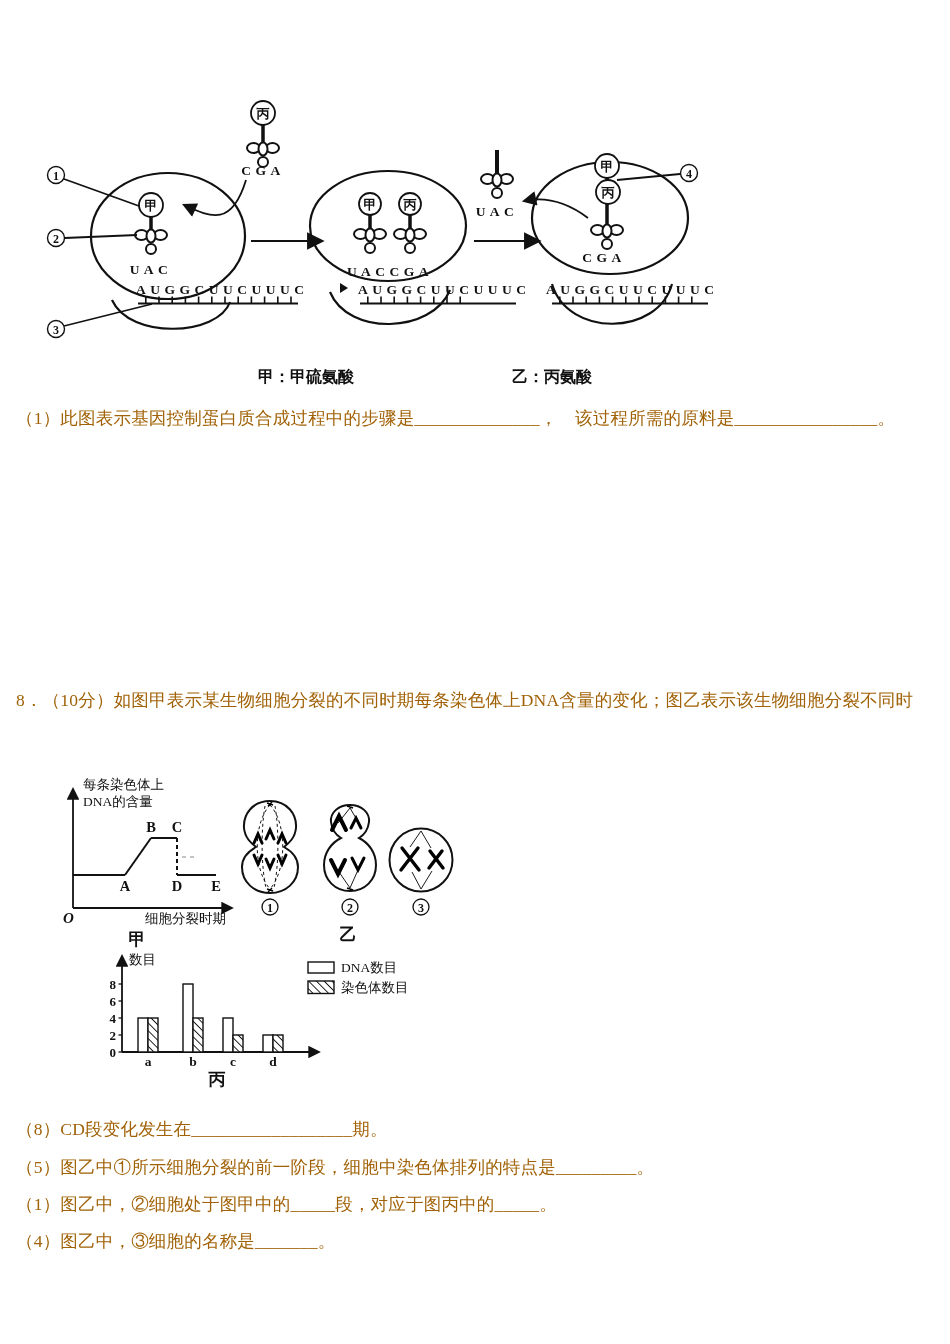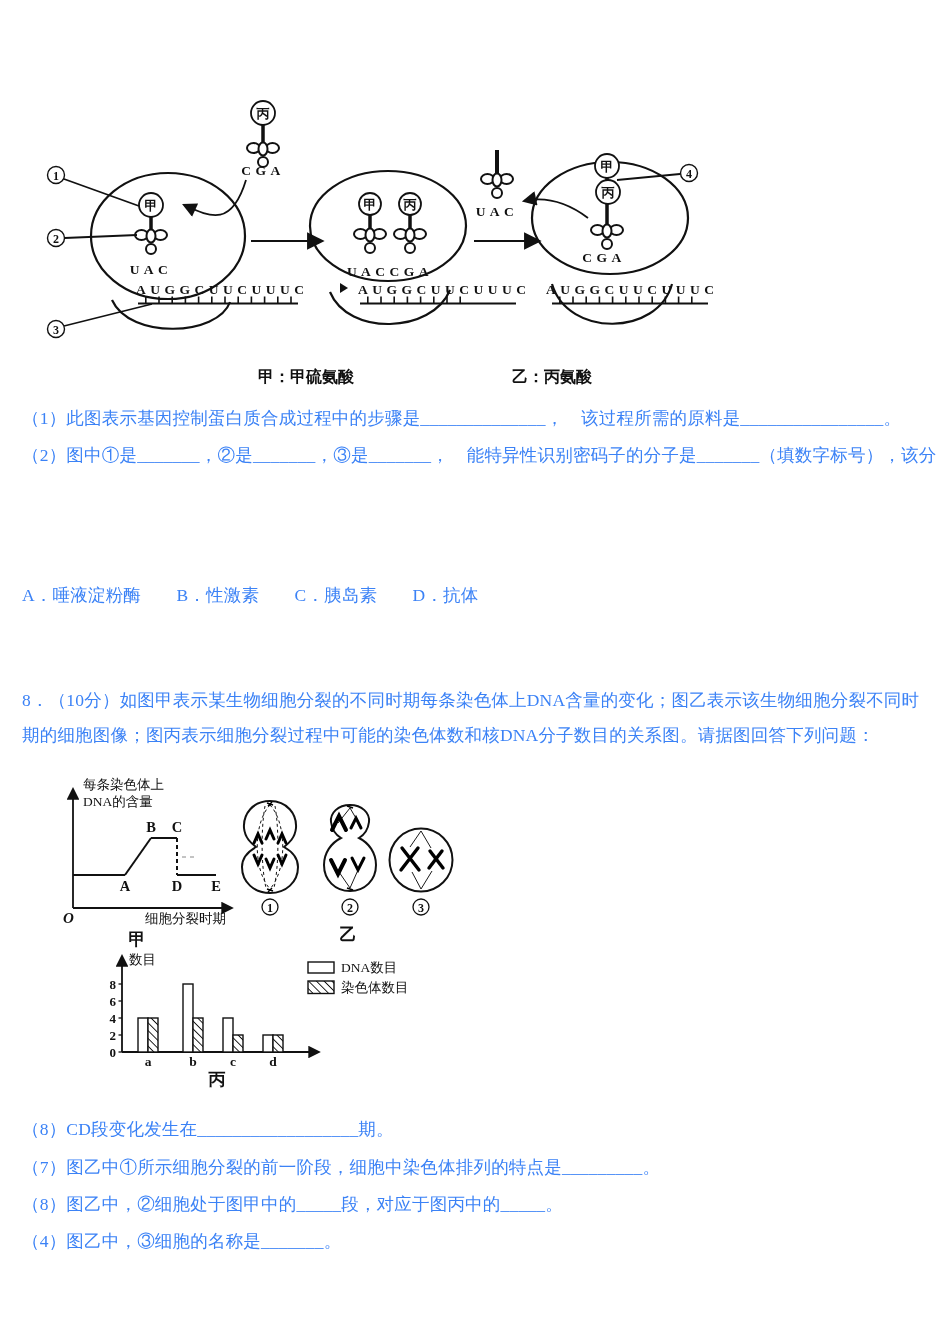--- a/index.html
+++ b/index.html
@@ -1,20 +1,20 @@
 <!DOCTYPE html>
 <html><head>
 <meta charset="utf-8">
 <style>
   html,body{margin:0;padding:0;background:#e8e8e8}
   #page{position:relative;width:950px;height:1344px;background:#ffffff;overflow:hidden;
         font-family:"Liberation Serif","DejaVu Serif",serif;color:#111}
   #page > svg{position:absolute;overflow:visible}
-  .tline{position:absolute;left:22px;width:900px;font-size:17.5px;line-height:24px;
-         color:#3b82f6;white-space:pre;letter-spacing:0.2px}
+  .tline{position:absolute;left:16px;width:900px;font-size:17.5px;line-height:24px;
+         color:#a16207;white-space:pre;letter-spacing:0.2px}
   text{font-family:"Liberation Serif","DejaVu Serif",serif;fill:#111}
   .seq{font-weight:bold;font-size:13.5px;letter-spacing:4.5px}
   .aatxt{font-size:13px;font-weight:bold;text-anchor:middle}
   .marktxt{font-size:12px;font-weight:bold;text-anchor:middle}
   .cap{font-size:16px;font-weight:bold}
   .axlab{font-size:13.5px}
   .ptlabel{font-size:14.5px;font-weight:bold}
   .tick{font-size:13px;font-weight:bold}
   .cat{font-size:13.5px;font-weight:bold}
   .figlab{font-size:17px;font-weight:bold;text-anchor:middle}
@@ -136,25 +136,22 @@
       <text x="546" y="216" class="seq">AUGGCUUCUUUC</text>
       <line x1="552" y1="225.5" x2="708" y2="225.5" stroke="#111" stroke-width="1.8"></line>
       <line x1="559" y1="222" x2="703" y2="222" stroke="#111" stroke-width="7" stroke-dasharray="1.6 11.6"></line>
     </g>
 
     <text x="258" y="304" class="cap">甲：甲硫氨酸</text>
     <text x="512" y="304" class="cap">乙：丙氨酸</text>
   </svg>
 
   <div class="tline" style="top:406px">（1）此图表示基因控制蛋白质合成过程中的步骤是______________，　该过程所需的原料是________________。</div>
-  <div class="tline" style="top:443px">（2）图中①是_______，②是_______，③是_______，　能特异性识别密码子的分子是_______（填数字标号），该分</div>
-  <div class="tline" style="top:583px">A．唾液淀粉酶　　B．性激素　　C．胰岛素　　D．抗体</div>
 
   <div class="tline" style="top:688px">8．（10分）如图甲表示某生物细胞分裂的不同时期每条染色体上DNA含量的变化；图乙表示该生物细胞分裂不同时</div>
-  <div class="tline" style="top:723px">期的细胞图像；图丙表示细胞分裂过程中可能的染色体数和核DNA分子数目的关系图。请据图回答下列问题：</div>
 
   <svg id="svg-jia" style="left:55px;top:775px" width="185" height="175" viewBox="0 0 185 175">
     <defs>
       <marker id="arrJ" viewBox="0 0 10 10" refX="8.5" refY="5" markerWidth="8" markerHeight="7" orient="auto-start-reverse">
         <path d="M0,0 L10,5 L0,10 z" fill="#111"></path>
       </marker>
     </defs>
     <line x1="18" y1="133" x2="18" y2="14" stroke="#111" stroke-width="1.8" marker-end="url(#arrJ)"></line>
     <line x1="18" y1="133" x2="177" y2="133" stroke="#111" stroke-width="1.8" marker-end="url(#arrJ)"></line>
     <text x="28" y="14" class="axlab">每条染色体上</text>
@@ -294,17 +291,17 @@
     <g>
       <rect x="203" y="14" width="26" height="11" fill="#fff" stroke="#111" stroke-width="1.4"></rect>
       <text x="236" y="24" class="axlab">DNA数目</text>
       <rect x="203" y="33" width="26" height="12.5" fill="url(#hatch)" stroke="#111" stroke-width="1.4"></rect>
       <text x="236" y="44" class="axlab">染色体数目</text>
     </g>
     <text x="112" y="137" class="figlab">丙</text>
   </svg>
 
   <div class="tline" style="top:1117px">（8）CD段变化发生在__________________期。</div>
-  <div class="tline" style="top:1155px">（7）图乙中①所示细胞分裂的前一阶段，细胞中染色体排列的特点是_________。</div>
-  <div class="tline" style="top:1192px">（8）图乙中，②细胞处于图甲中的_____段，对应于图丙中的_____。</div>
+  <div class="tline" style="top:1155px">（5）图乙中①所示细胞分裂的前一阶段，细胞中染色体排列的特点是_________。</div>
+  <div class="tline" style="top:1192px">（1）图乙中，②细胞处于图甲中的_____段，对应于图丙中的_____。</div>
   <div class="tline" style="top:1229px">（4）图乙中，③细胞的名称是_______。</div>
 
 </div>
 
 </body></html>

